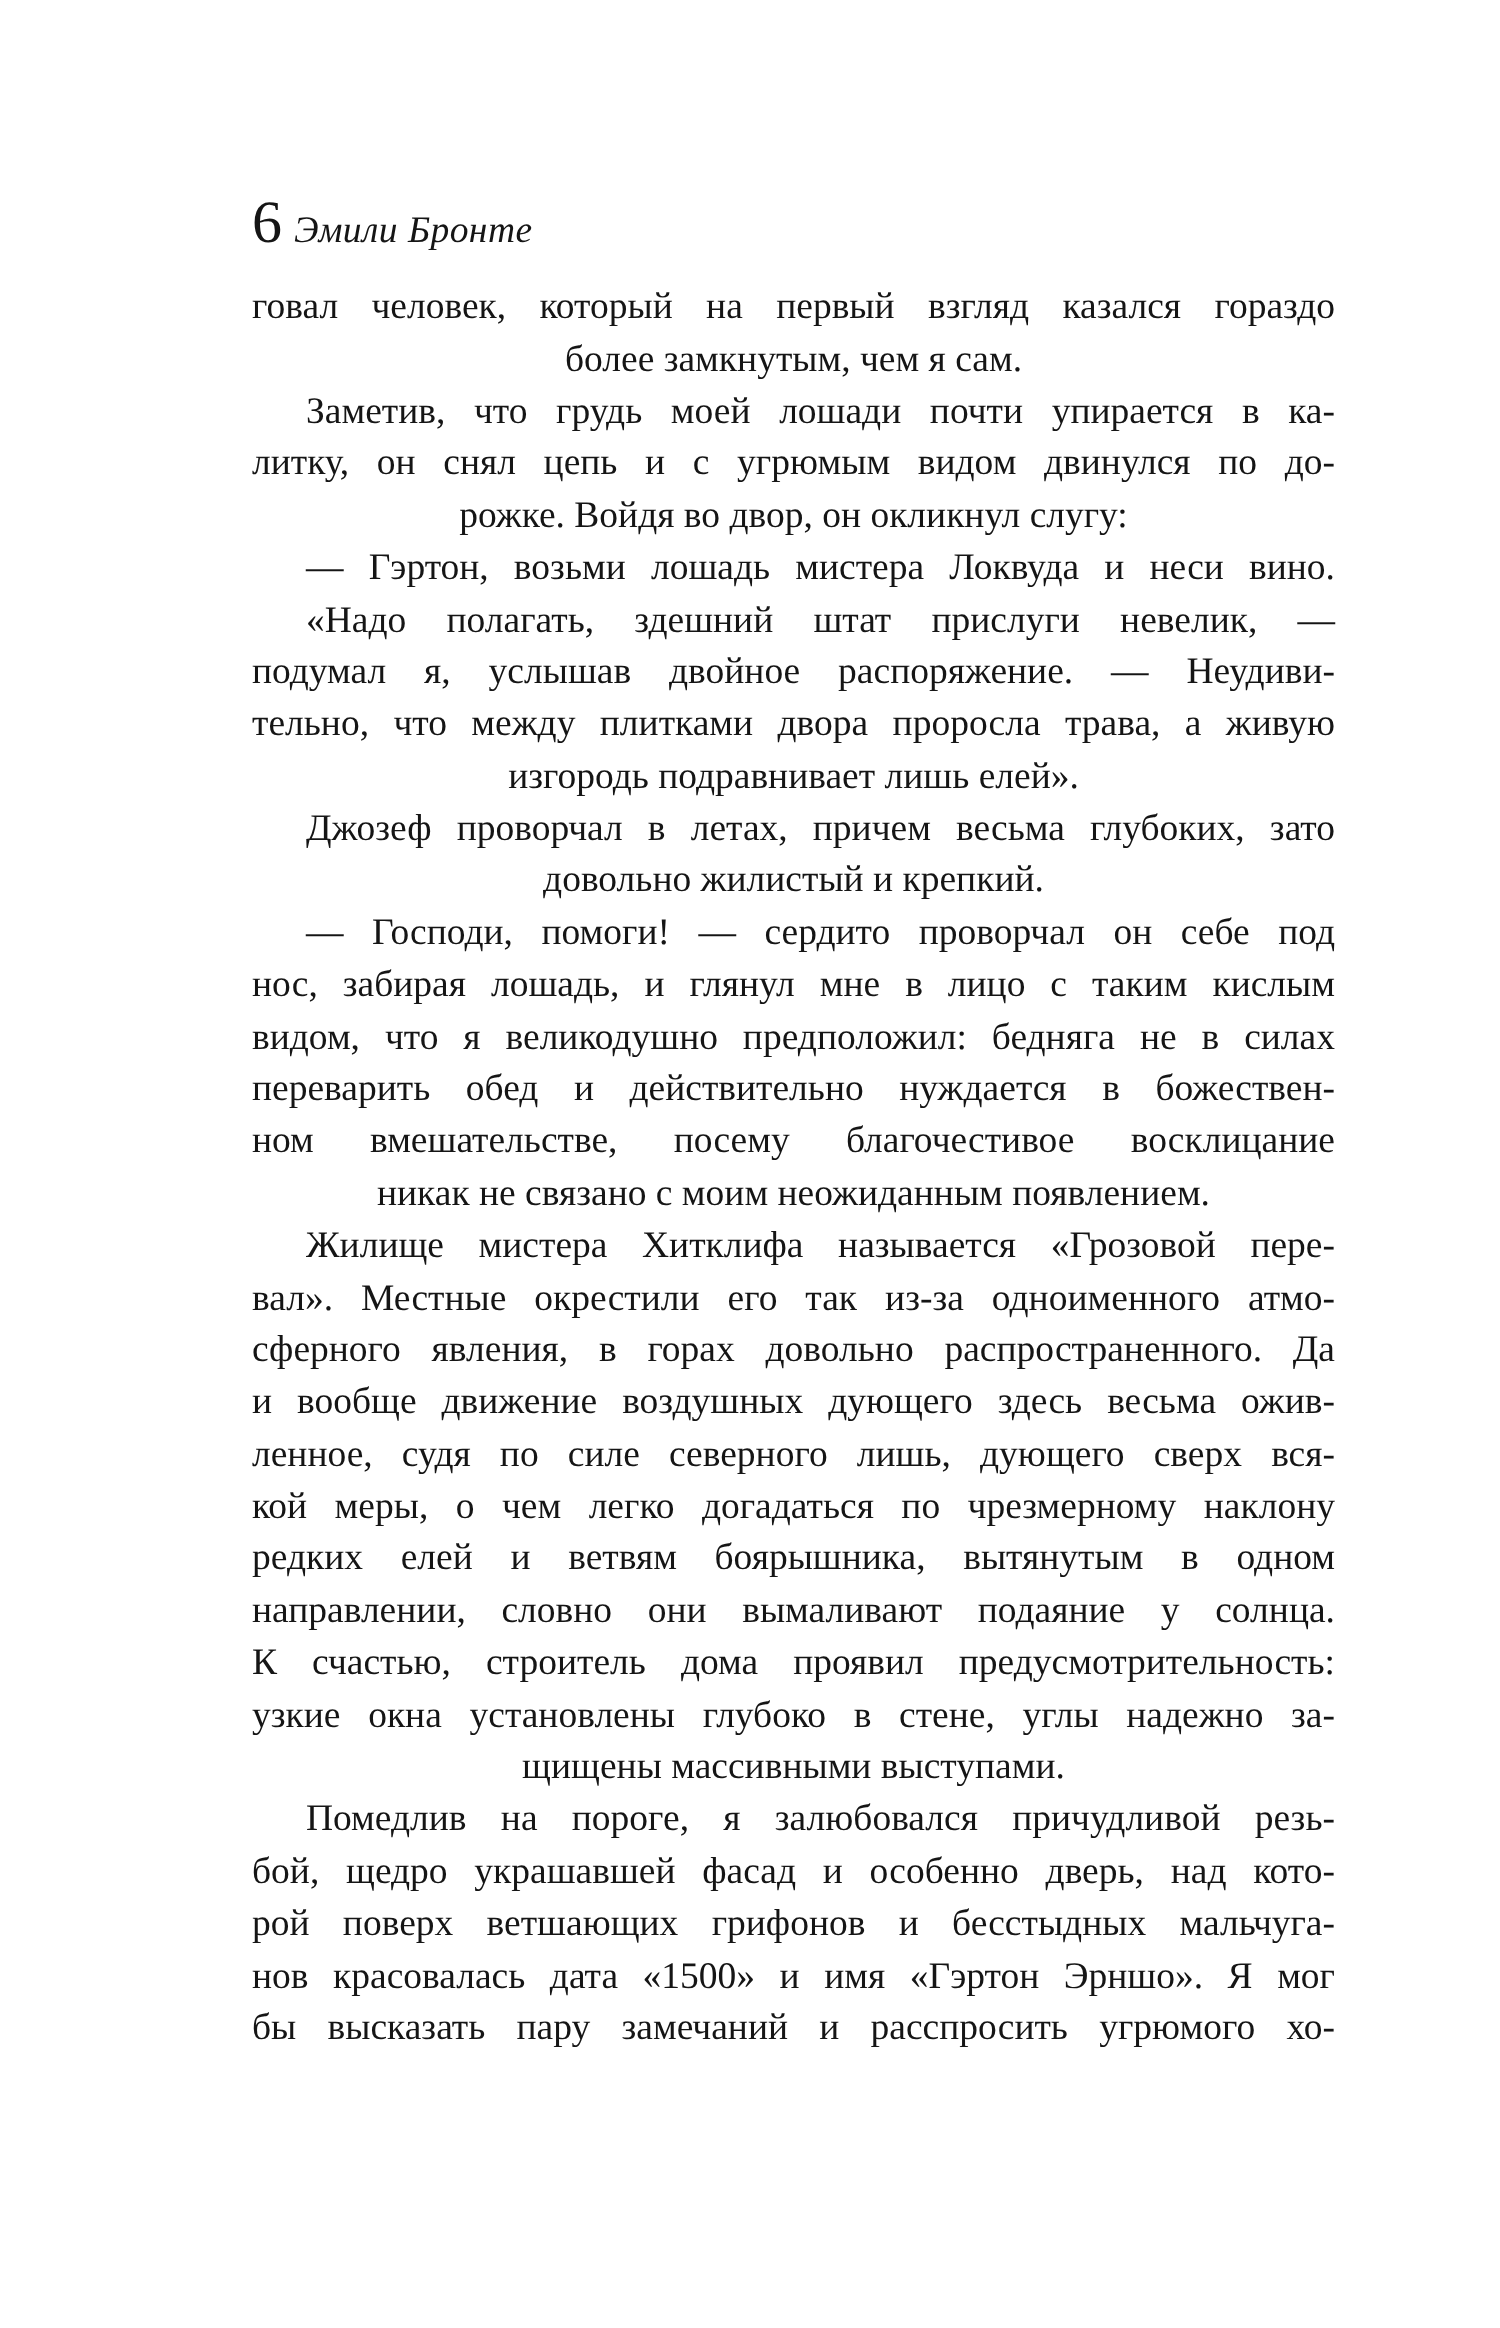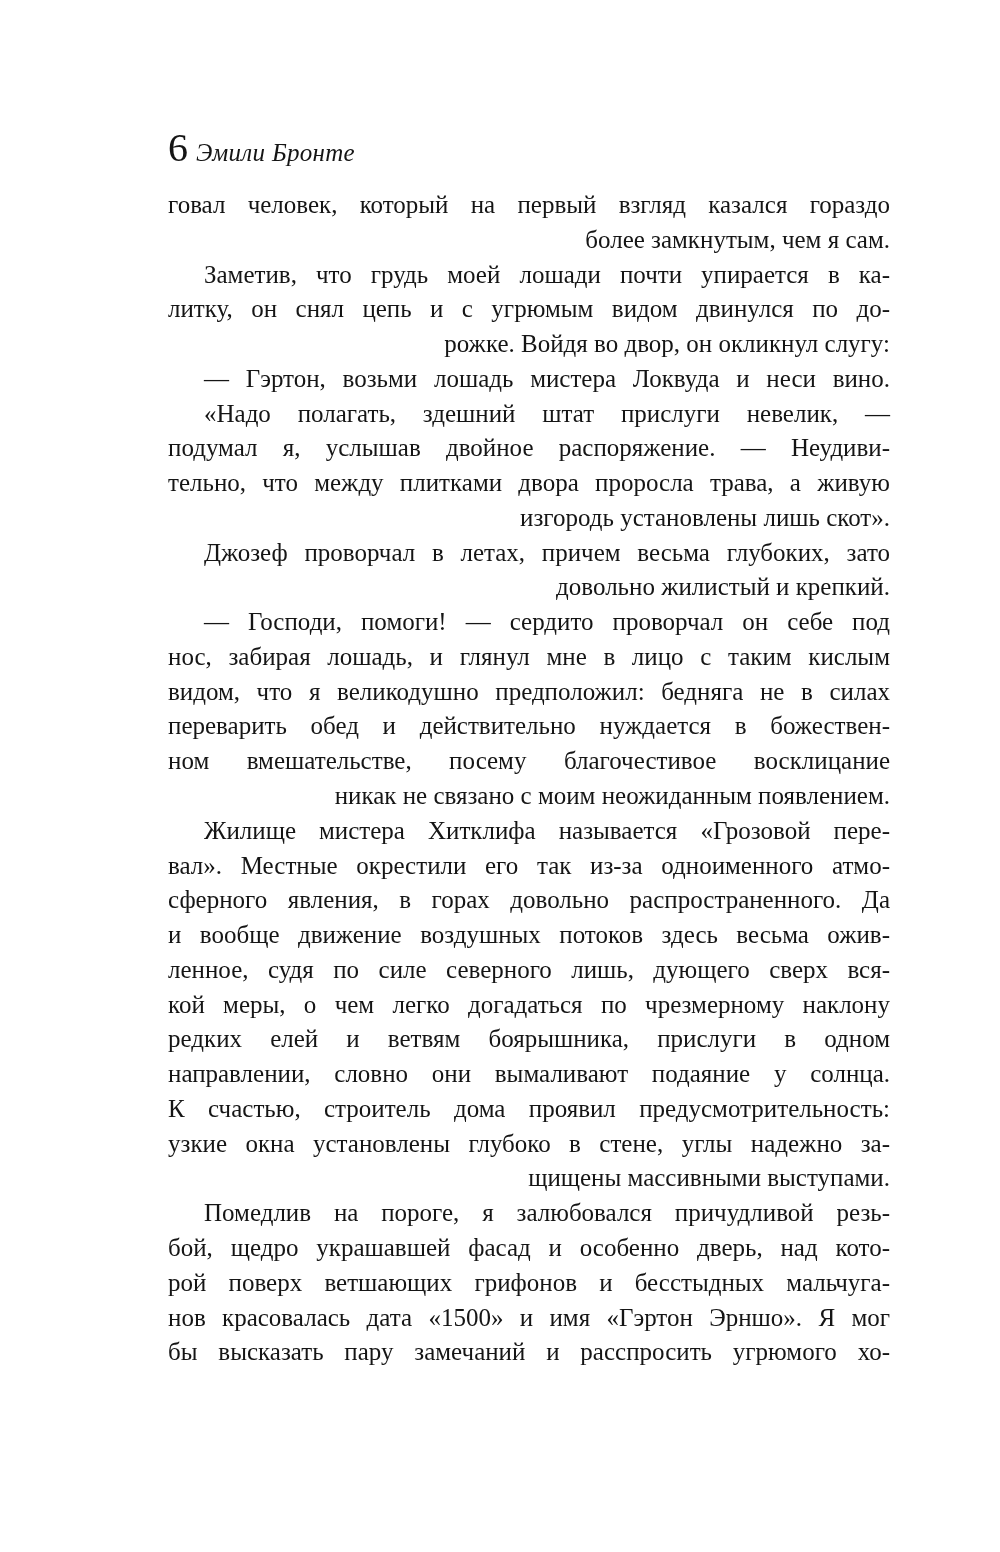--- a/index.html
+++ b/index.html
@@ -39,21 +39,21 @@
     left: 168px;
     top: 188px;
     width: 722px;
     font-size: 25px;
     line-height: 34.76px;
   }
   .paragraph {
     margin: 0;
   }
   .line {
-    text-align: right;
+    text-align: center;
     min-height: 34.76px;
   }
   .line.j {
     text-align: justify;
     text-align-last: justify;
   }
   .line.ind {
     padding-left: 36px;
   }
 </style>
@@ -76,42 +76,42 @@
         <div class="line j">литку, он снял цепь и с угрюмым видом двинулся по до-</div>
         <div class="line">рожке. Войдя во двор, он окликнул слугу:</div>
       </div>
       <div class="paragraph">
         <div class="line j ind">— Гэртон, возьми лошадь мистера Локвуда и неси вино.</div>
       </div>
       <div class="paragraph">
         <div class="line j ind">«Надо полагать, здешний штат прислуги невелик, —</div>
         <div class="line j">подумал я, услышав двойное распоряжение. — Неудиви-</div>
         <div class="line j">тельно, что между плитками двора проросла трава, а живую</div>
-        <div class="line">изгородь установлены лишь скот».</div>
+        <div class="line">изгородь подравнивает лишь елей».</div>
       </div>
       <div class="paragraph">
         <div class="line j ind">Джозеф проворчал в летах, причем весьма глубоких, зато</div>
         <div class="line">довольно жилистый и крепкий.</div>
       </div>
       <div class="paragraph">
         <div class="line j ind">— Господи, помоги! — сердито проворчал он себе под</div>
         <div class="line j">нос, забирая лошадь, и глянул мне в лицо с таким кислым</div>
         <div class="line j">видом, что я великодушно предположил: бедняга не в силах</div>
         <div class="line j">переварить обед и действительно нуждается в божествен-</div>
         <div class="line j">ном вмешательстве, посему благочестивое восклицание</div>
         <div class="line">никак не связано с моим неожиданным появлением.</div>
       </div>
       <div class="paragraph">
         <div class="line j ind">Жилище мистера Хитклифа называется «Грозовой пере-</div>
         <div class="line j">вал». Местные окрестили его так из-за одноименного атмо-</div>
         <div class="line j">сферного явления, в горах довольно распространенного. Да</div>
-        <div class="line j">и вообще движение воздушных потоков здесь весьма ожив-</div>
+        <div class="line j">и вообще движение воздушных дующего здесь весьма ожив-</div>
         <div class="line j">ленное, судя по силе северного лишь, дующего сверх вся-</div>
         <div class="line j">кой меры, о чем легко догадаться по чрезмерному наклону</div>
-        <div class="line j">редких елей и ветвям боярышника, прислуги в одном</div>
+        <div class="line j">редких елей и ветвям боярышника, вытянутым в одном</div>
         <div class="line j">направлении, словно они вымаливают подаяние у солнца.</div>
         <div class="line j">К счастью, строитель дома проявил предусмотрительность:</div>
         <div class="line j">узкие окна установлены глубоко в стене, углы надежно за-</div>
         <div class="line">щищены массивными выступами.</div>
       </div>
       <div class="paragraph">
         <div class="line j ind">Помедлив на пороге, я залюбовался причудливой резь-</div>
         <div class="line j">бой, щедро украшавшей фасад и особенно дверь, над кото-</div>
         <div class="line j">рой поверх ветшающих грифонов и бесстыдных мальчуга-</div>
         <div class="line j">нов красовалась дата «1500» и имя «Гэртон Эрншо». Я мог</div>

